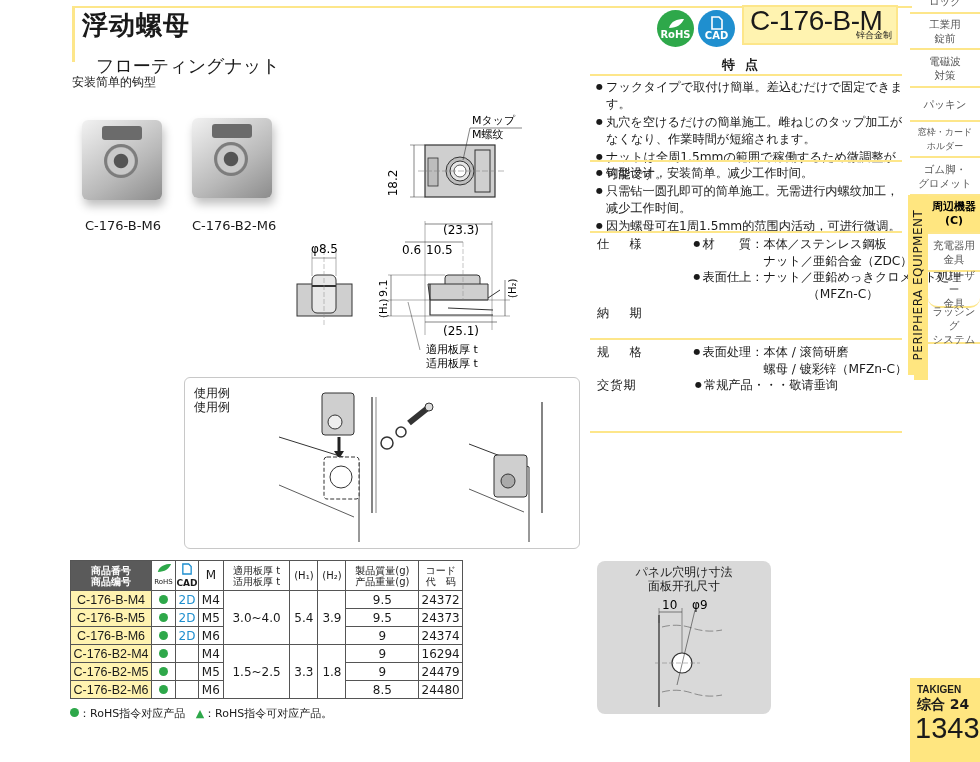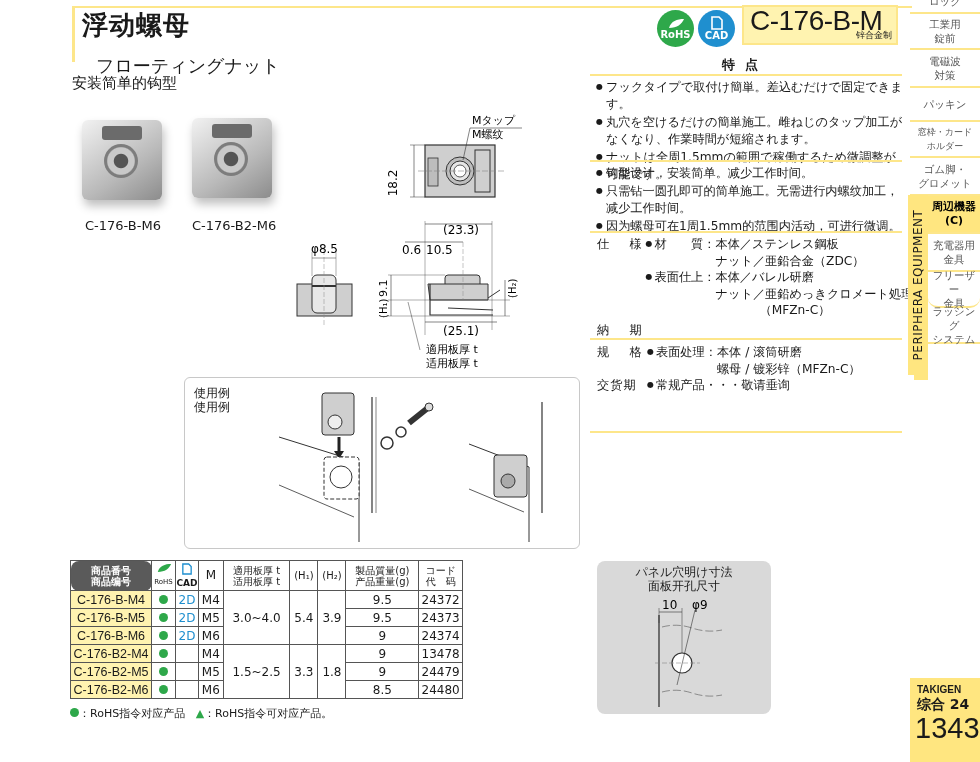--- a/index.html
+++ b/index.html
@@ -4,40 +4,40 @@
 <style>
   * { box-sizing: border-box; margin: 0; padding: 0; }
   body { width: 980px; height: 762px; background: #fff; font-family: "DejaVu Sans", "Liberation Sans", sans-serif; color: #1a1a1a; position: relative; overflow: hidden; }
   .abs { position: absolute; }
 
   
   .title-bar { left: 72px; top: 6px; width: 840px; height: 2px; background: #fde68a; }
   .title-vbar { left: 72px; top: 6px; width: 3px; height: 56px; background: #fde68a; }
   .title-main { left: 82px; top: 8px; font-size: 26px; font-weight: bold; letter-spacing: 1px; }
   .title-sub { left: 96px; top: 44px; font-size: 18px; margin-top: 10px; }
-  .section-h { left: 72px; top: 74px; font-size: 15px; }
+  .section-h { left: 72px; top: 74px; font-size: 12px; }
 
   .badge { width: 37px; height: 37px; border-radius: 50%; color: #fff; font-weight: bold; font-size: 10px; display: flex; flex-direction: column; align-items: center; justify-content: center; line-height: 1; }
   .badge-rohs { left: 657px; top: 10px; background: #2ea84a; }
   .badge-cad { left: 698px; top: 10px; background: #1f8fcf; }
   .badge svg { margin-bottom: 1px; }
 
   .model-box { left: 742px; top: 5px; width: 156px; height: 40px; background: #fff3b0; border: 2px solid #fde68a; }
   .model-code { position: absolute; left: 6px; top: -2px; font-size: 28px; font-family: "Liberation Sans", sans-serif; letter-spacing: -0.5px; }
   .model-mat { position: absolute; right: 4px; bottom: 1px; font-size: 9px; }
 
   
   .feat-title { left: 590px; top: 56px; width: 310px; text-align: center; font-size: 13px; font-weight: bold; letter-spacing: 10px; }
   .hr { height: 2px; background: #fde68a; }
   .feat-list { font-size: 12.2px; line-height: 17px; }
   .feat-list li { list-style: none; padding-left: 10px; text-indent: -10px; }
   .feat-list li::before { content: "●"; font-size: 8px; margin-right: 3px; vertical-align: 2px; }
 
   .spec { font-size: 12.2px; line-height: 16.5px; }
-  .spec-row { display: flex; }
+  .spec-row { display: flex; gap: 48px; }
   .spec-label { width: 50px; letter-spacing: 4px; white-space: nowrap; }
   .spec-body { flex: 1; }
   .spec-item { display: flex; }
   .spec-key::before { content: "●"; font-size: 8px; margin-right: 2px; vertical-align: 2px; }
   .spec-key { white-space: nowrap; }
   .spec-vals div { white-space: nowrap; }
 
   
   .photo { width: 80px; height: 80px; border-radius: 6px; background: linear-gradient(145deg,#f2f2f2,#b9b9b9 60%,#8c8c8c); box-shadow: 2px 6px 10px rgba(0,0,0,0.25); }
   .photo .nut { position: absolute; left: 22px; top: 24px; width: 34px; height: 34px; border-radius: 50%; background: radial-gradient(circle,#555 0 28%,#c9c9c9 32% 55%,#7d7d7d 60% 100%); }
@@ -221,21 +221,20 @@
       <div class="spec-item">
           <span class="spec-key">材　　質：</span>
         <div class="spec-vals">
             <div>本体／ステンレス鋼板</div>
             <div>ナット／亜鉛合金（ZDC）</div>
           </div>
         </div>
       <div class="spec-item">
           <span class="spec-key">表面仕上：</span>
         <div class="spec-vals">
-            <div>本体／バレル研磨</div>
             <div>ナット／亜鉛めっきクロメート処理</div>
             <div style="padding-left:44px">（MFZn-C）</div>
           </div>
         </div>
     </div>
   </div>
   <div class="spec-row" style="margin-top:3px;">
     <div class="spec-label">納　期</div>
   </div>
 </div>
@@ -257,21 +256,21 @@
   <div class="spec-row">
     <div class="spec-label" style="letter-spacing:1px">交货期</div>
     <div class="spec-body"><span class="spec-key">常规产品・・・敬请垂询</span></div>
   </div>
 </div>
 <div class="abs hr" style="left:590px;top:431px;width:312px;"></div>
 
 <table class="abs spec-table" style="left:70px;top:560px;width:393px;">
   <thead>
     <tr>
-      <th class="pn" style="width:78px;border-radius:8px;">
+      <th class="pn" style="width:78px;">
           <div>商品番号</div>
           <div>商品编号</div>
         </th>
       <th style="width:23px;font-size:7px;">
         <svg width="16" height="10" viewBox="0 0 18 11">
             <path d="M2 10 C4 3,10 1,17 1 C15 6,10 10,2 10 Z" fill="#2ea84a"></path>
           </svg>
         <div>RoHS</div></th>
       <th style="width:22px;font-size:9px;font-weight:bold;">
         <svg width="10" height="12" viewBox="0 0 12 14">
@@ -325,21 +324,21 @@
     </tr>
     <tr>
       <td class="pn">C-176-B2-M4</td>
       <td><span class="dot"></span></td>
       <td></td>
       <td>M4</td>
       <td rowspan="3">1.5~2.5</td>
       <td rowspan="3">3.3</td>
       <td rowspan="3">1.8</td>
       <td>9</td>
-      <td>13478</td>
+      <td>16294</td>
     </tr>
     <tr>
       <td class="pn">C-176-B2-M5</td>
       <td><span class="dot"></span></td>
       <td></td>
       <td>M5</td>
       <td>9</td>
       <td>24479</td>
     </tr>
     <tr>

